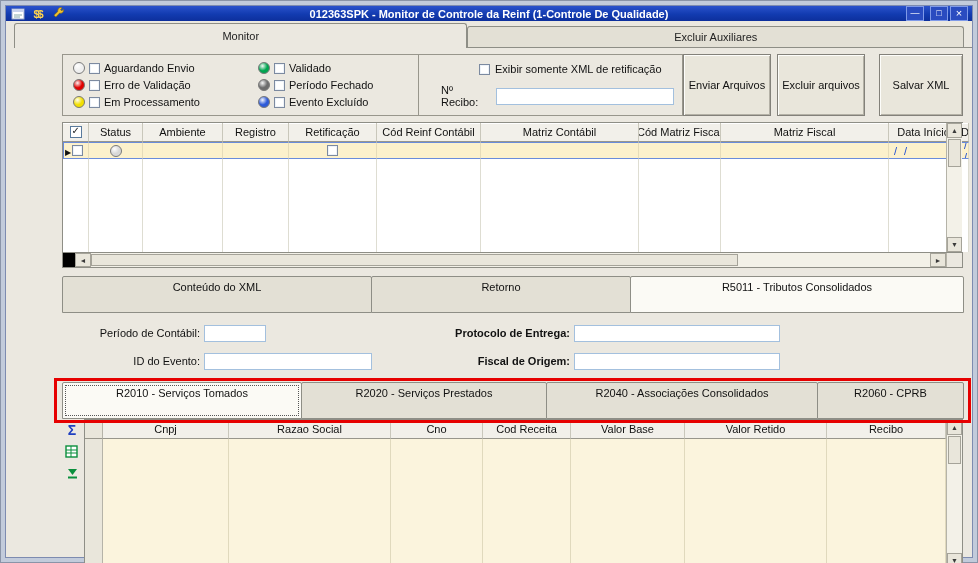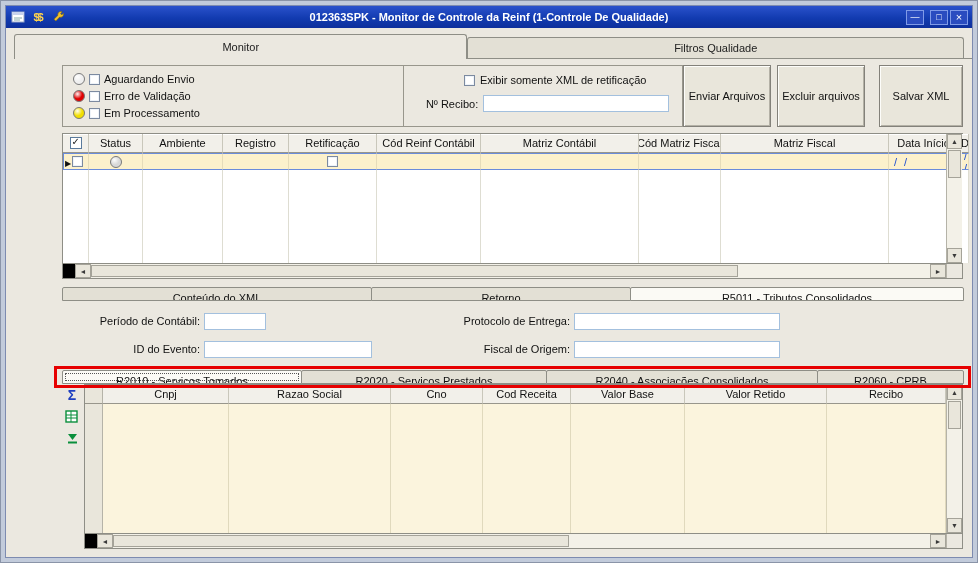--- a/index.html
+++ b/index.html
@@ -82,33 +82,33 @@
   .hscroll { height:15px; border:1px solid #8e8e86; border-top:none; background:#f3f1e8; display:flex; }
   .hscroll .sbtn { flex:0 0 16px; font-size:7px; }
   .splitter { flex:0 0 12px; background:#000; }
   .hthumb { background:#e9e6db; border:1px solid #a5a399; margin:1px 0; }
   .hthumb.big { flex:0 0 72%; } .hthumb.mid { flex:0 0 52%; }
   .hspace { flex:1; }
   .corner { flex:0 0 16px; background:#ebe8e0; border-left:1px solid #b5b3a8; }
 
   
   .stabs { display:flex; margin-top:8px; position:relative; }
-  .stab { height:14px; line-height:21px; text-align:center; background:#e3e0d5;
+  .stab { height:37px; line-height:21px; text-align:center; background:#e3e0d5;
     border:1px solid #8e8e86; border-radius:2px 2px 0 0; margin-right:-1px;
     white-space:nowrap; overflow:hidden; position:relative; }
   .stab.active { background:#fbfaf5; }
   .stab.focus { outline:1px dotted #555; outline-offset:-4px; }
   .dt1 { width:310px; } .dt2 { width:260px; } .dt3 { flex:1; }
   .rt1 { width:240px; } .rt2 { width:246px; } .rt3 { width:272px; } .rt4 { flex:1; }
 
   
   .form { margin-top:9px; }
   .frow { display:flex; align-items:center; height:22px; }
   .flabel { text-align:right; margin-right:4px; white-space:nowrap; }
-  .w138 { width:138px; } .w150 { width:150px; }
+  .w138 { width:138px; } .w150 { width:150px;font-weight:bold; }
 
   
   .rtabs-wrap { margin-top:10px; position:relative; }
   .bottom { display:flex; gap:2px; }
   .iconstrip { width:20px; display:flex; flex-direction:column; align-items:center; gap:7px; padding-top:3px; }
   .strip-icon { width:16px; height:15px; display:flex; align-items:center; justify-content:center; }
   .sum-glyph::before { content:"Σ"; color:#1f3fc0; font-weight:bold; font-size:14px; }
   .bgridwrap { flex:1; border:1px solid #8e8e86; display:flex; height:150px; background:#fbf4dd; }
   .bgrid { flex:1; display:grid; min-width:0;
     grid-template-columns:18px 126px 162px 92px 88px 114px 142px minmax(40px,1fr);
@@ -148,21 +148,21 @@
     <div class="tb-title">012363SPK - Monitor de Controle da Reinf (1-Controle De Qualidade)</div>
     <div class="tb-ctrls">
       <span class="tb-btn minb"></span>
       <span class="tb-btn maxb"></span>
       <span class="tb-btn closeb"></span>
     </div>
   </div>
 
   <div class="tabbar">
     <div class="tab active" style="flex:450">Monitor</div>
-    <div class="tab" style="flex:493">Filtros Qualidade</div>
+    <div class="tab" style="flex:493">Excluir Auxiliares</div>
   </div>
 
   <div class="panel">
 
     <div class="toolrow">
       <div class="groupbox legendbox">
         <div class="legend-col c1">
           <div class="legend-item">
             <span class="ball" style="background-color: rgb(239, 239, 239);"></span>
             <span class="cb"></span>
@@ -170,20 +170,37 @@
           </div>
           <div class="legend-item">
             <span class="ball" style="background-color: rgb(224, 0, 0);"></span>
             <span class="cb"></span>
             <span>Erro de Validação</span>
           </div>
           <div class="legend-item">
             <span class="ball" style="background-color: rgb(242, 223, 0);"></span>
             <span class="cb"></span>
             <span>Em Processamento</span>
+          </div>
+        </div>
+        <div class="legend-col c2">
+          <div class="legend-item">
+            <span class="ball" style="background-color: rgb(0, 165, 80);"></span>
+            <span class="cb"></span>
+            <span>Validado</span>
+          </div>
+          <div class="legend-item">
+            <span class="ball" style="background-color: rgb(109, 109, 109);"></span>
+            <span class="cb"></span>
+            <span>Período Fechado</span>
+          </div>
+          <div class="legend-item">
+            <span class="ball" style="background-color: rgb(46, 91, 216);"></span>
+            <span class="cb"></span>
+            <span>Evento Excluído</span>
           </div>
         </div>
       </div>
 
       <div class="groupbox filterbox">
         <div class="chk-row">
           <span class="cb"></span>
           <span>Exibir somente XML de retificação</span>
         </div>
         <div class="recibo-row">

